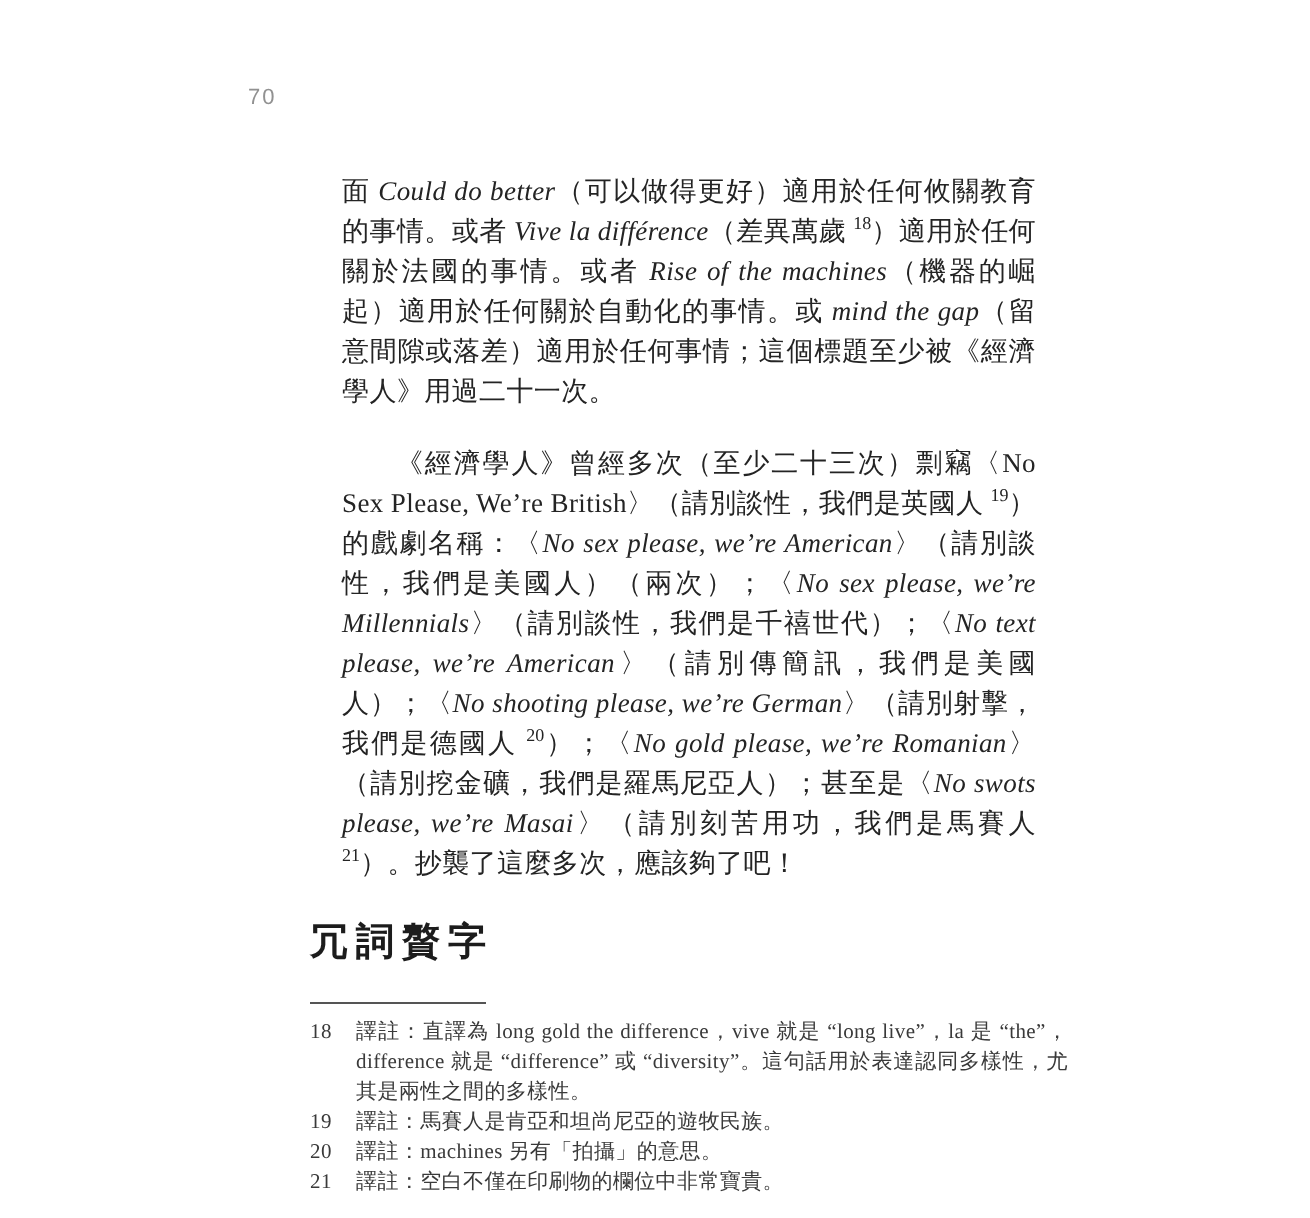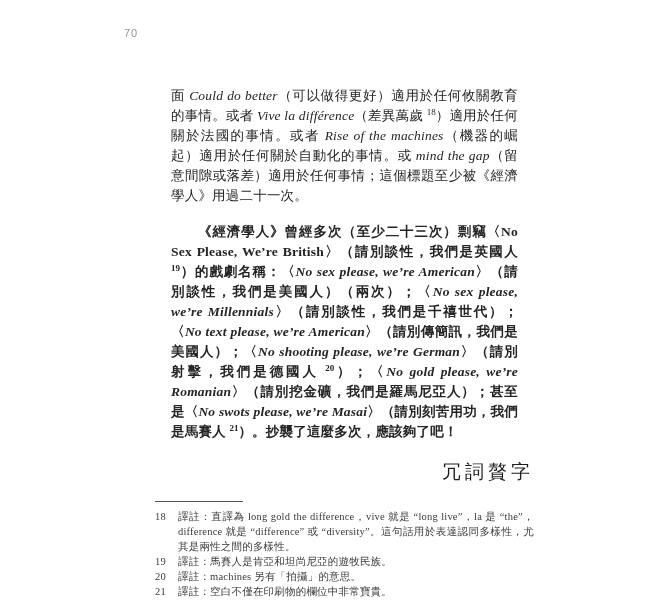--- a/index.html
+++ b/index.html
@@ -7,47 +7,47 @@
     position: relative;
     width: 655px;
     height: 609px;
     background: #ffffff;
     color: #242424;
     overflow: hidden;
   }
   .page-number {
     position: absolute;
     left: 124px;
-    top: 27px;
+    top: 43px;
     font-family: "Liberation Sans", "DejaVu Sans", sans-serif;
     font-size: 11px;
     color: #919191;
     letter-spacing: 1px;
   }
   .content {
     position: absolute;
     left: 155px;
     top: 70px;
     width: 379px;
     font-family: "Liberation Serif", "DejaVu Serif", serif;
     font-size: 13.5px;
     line-height: 20px;
     text-align: justify;
     letter-spacing: 0.2px;
   }
   .para { margin: 16px; }
-  .para.indent { text-indent: 2em; font-weight: bold; }
+  .para.indent { text-indent: 2em; }
   .seg-i { font-style: italic; }
   .seg-k { font-style: normal; }
   sup.seg-sup { font-size: 9px; line-height: 0; letter-spacing: 0; }
   .section-heading {
     margin: 10px 0 9px 0;
-    text-align: right;
+    text-align: left;
     font-size: 19px;
-    font-weight: 400;
+    font-weight: 700;
     letter-spacing: 4px;
     line-height: 28px;
     color: #1c1c1c;
   }
   .footnote-sep {
     width: 88px;
     height: 0;
     border-top: 1px solid #555;
     margin: 15px 0 7px 0;
   }

